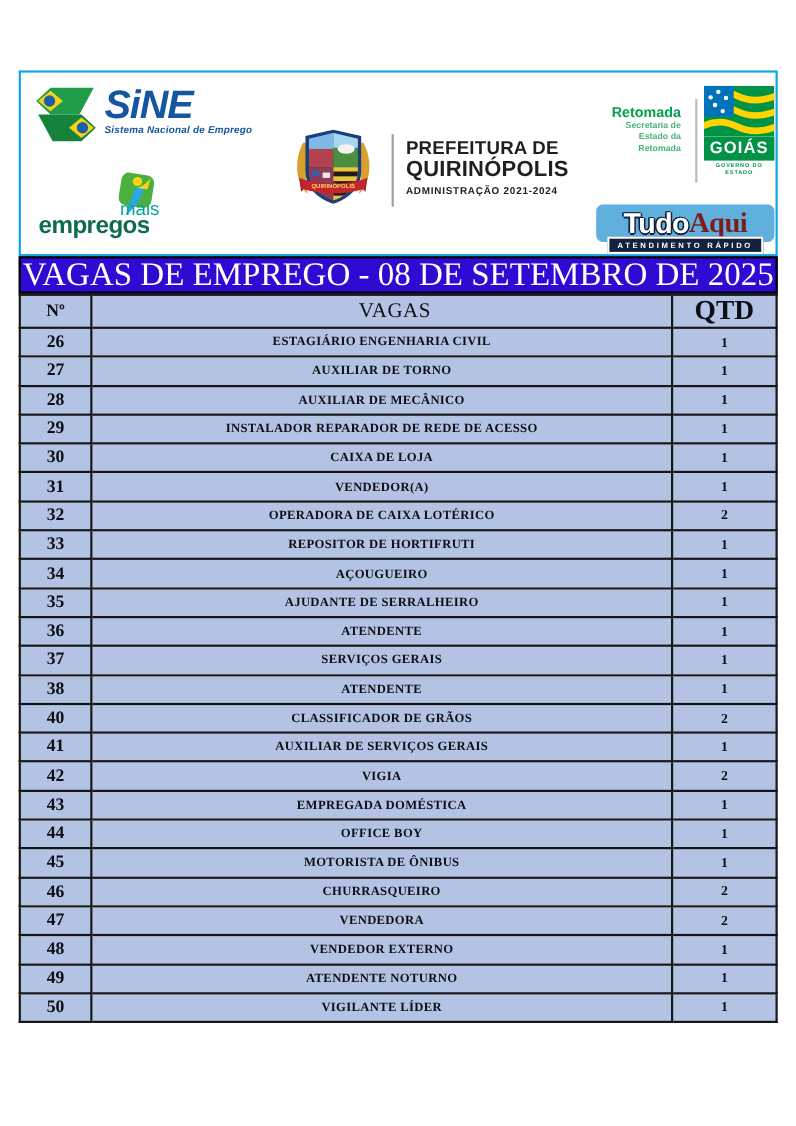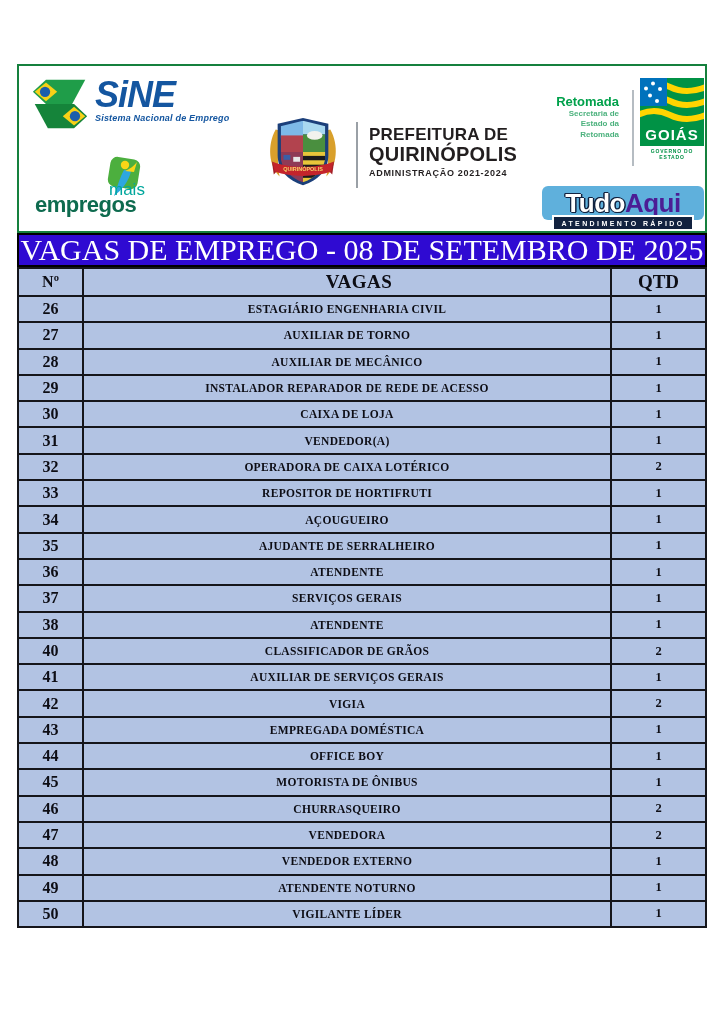--- a/index.html
+++ b/index.html
@@ -1,21 +1,21 @@
 <!DOCTYPE html>
 <html><head>
 <meta charset="utf-8">
 <style>
   * { margin:0; padding:0; box-sizing:border-box; }
   body { background:#ffffff; font-family:"Liberation Sans", sans-serif; }
   .page { position:relative; width:724px; height:1024px; background:#ffffff; overflow:hidden; }
 
   
   .header-box { position:absolute; left:17px; top:64px; width:690px; height:169px;
-    border:2px solid #15803d; background:#ffffff; }
+    border:2px solid #0ea5e9; background:#ffffff; }
 
   
   .sine-logo { position:absolute; left:12px; top:12px; display:flex; align-items:flex-start; }
   .sine-text { margin-left:6px; }
   .sine-name { font-size:36px; font-weight:800; font-style:italic; color:#1456a0; line-height:0.95; letter-spacing:-1px; }
   .sine-sub  { font-size:9px; font-weight:700; font-style:italic; color:#1456a0; margin-top:1px; letter-spacing:0.2px; }
 
   
   .mais-logo { position:absolute; left:14px; top:92px; width:170px; height:70px; }
   .mais-icon { position:absolute; left:68px; top:-2px; }
@@ -44,41 +44,41 @@
   .goias-name { background:#009245; color:#ffffff; text-align:center; font-size:15px;
     font-weight:800; letter-spacing:1px; padding:2px 0 3px; }
   .goias-gov  { color:#009245; text-align:center; font-size:5px; font-weight:700;
     letter-spacing:0.8px; margin-top:2px; }
 
   
   .tudoaqui { position:absolute; left:523px; top:120px; width:162px; }
   .tudoaqui-main { height:34px; background:#5fb0dc; border-radius:6px; display:flex;
     align-items:center; justify-content:center; font-size:26px; font-weight:800; letter-spacing:-0.5px; }
   .tudo { color:#ffffff; text-shadow:1.4px 0 #11223f,-1.4px 0 #11223f,0 1.4px #11223f,0 -1.4px #11223f,1px 1px #11223f,-1px -1px #11223f; }
-  .aqui { color:#4c1d95; }
+  .aqui { color:#7f1d1d;font-family:Liberation Serif, serif; }
   .tudoaqui-bar { position:relative; margin:-5px 10px 0; background:#12223f; border:2px solid #ffffff;
     color:#ffffff; font-size:7px; font-weight:700; letter-spacing:2.4px; text-align:center; padding:2.5px 0; }
 
   
   .banner { position:absolute; left:17px; top:233px; width:690px; height:34px;
     background:#2f0ad2; border:2px solid #000000; display:flex; align-items:center; justify-content:center;
     color:#ffffff; font-family:"Liberation Serif", serif; font-size:30px; white-space:nowrap; }
 
   
   table.vacancies { position:absolute; left:17px; top:267px; width:690px;
     border-collapse:collapse; table-layout:fixed; font-family:"Liberation Serif", serif; }
   .vacancies th, .vacancies td { border:2px solid #15151a; background:#b2c3e3;
     text-align:center; vertical-align:middle; color:#0d0d14; overflow:hidden; }
   .vacancies th { height:28px; }
   .vacancies td { height:26.3px; }
   .col-n   { width:65px; }
   .col-qtd { width:95px; }
   th.h-n    { font-size:16px; font-weight:700; }
-  th.h-vaga { font-size:19px; font-weight:700; letter-spacing:0.5px;padding-left:24px; }
-  th.h-qtd  { font-size:19px; font-weight:700; }
+  th.h-vaga { font-size:19px; font-weight:400; letter-spacing:0.5px;padding-left:24px; }
+  th.h-qtd  { font-size:25px; font-weight:700; }
   td.c-n    { font-size:16px; font-weight:700; }
   td.c-vaga { font-size:11.5px; font-weight:700; letter-spacing:0.3px; }
   td.c-qtd  { font-size:12.5px; font-weight:700; }
 </style>
 </head>
 <body>
 
 <div class="page">
 
   <div class="header-box">

